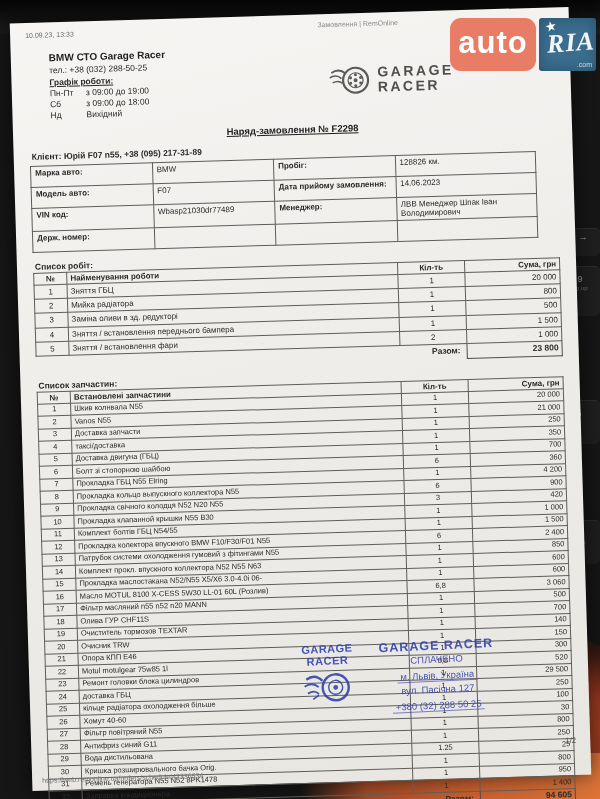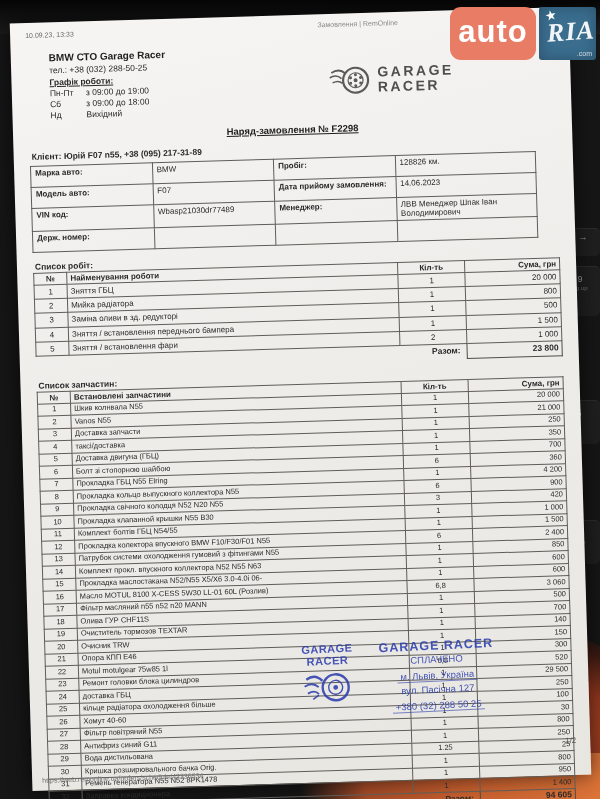--- a/index.html
+++ b/index.html
@@ -16,21 +16,21 @@
   .k-sub{font-size:6px;display:block;color:#6f6f6f;margin-top:1px;}
   .desk-strip{
     position:absolute;left:300px;right:0;bottom:0;height:46px;z-index:1;
     background:linear-gradient(90deg,rgba(150,60,30,0) 0%,#a84c28 22%,#c8602f 55%,#dd7438 100%);
   }
   .desk-glow{
     position:absolute;right:-60px;bottom:-50px;width:260px;height:220px;z-index:1;border-radius:50%;
     background:radial-gradient(ellipse at center,#c2512a 0%,#97391f 45%,rgba(90,30,15,.55) 65%,transparent 78%);
   }
   
-  .autoria{position:absolute;top:7px;right:4px;z-index:6;display:flex;}
+  .autoria{position:absolute;top:18px;right:4px;z-index:6;display:flex;}
   .auto-badge{
     width:86px;height:53px;border-radius:11px;background:#e87c64;
     color:#fff;font-weight:bold;font-size:31px;line-height:50px;text-align:center;letter-spacing:1px;
   }
   .ria-badge{
     width:57px;height:53px;margin-left:3px;border-radius:3px;background:#3a6d8e;position:relative;overflow:hidden;
     box-shadow:inset 0 0 14px rgba(0,0,0,.25);
   }
   .ria-star{position:absolute;left:6px;top:1px;color:#fff;font-size:13px;transform:rotate(-12deg);}
   .ria-text{

